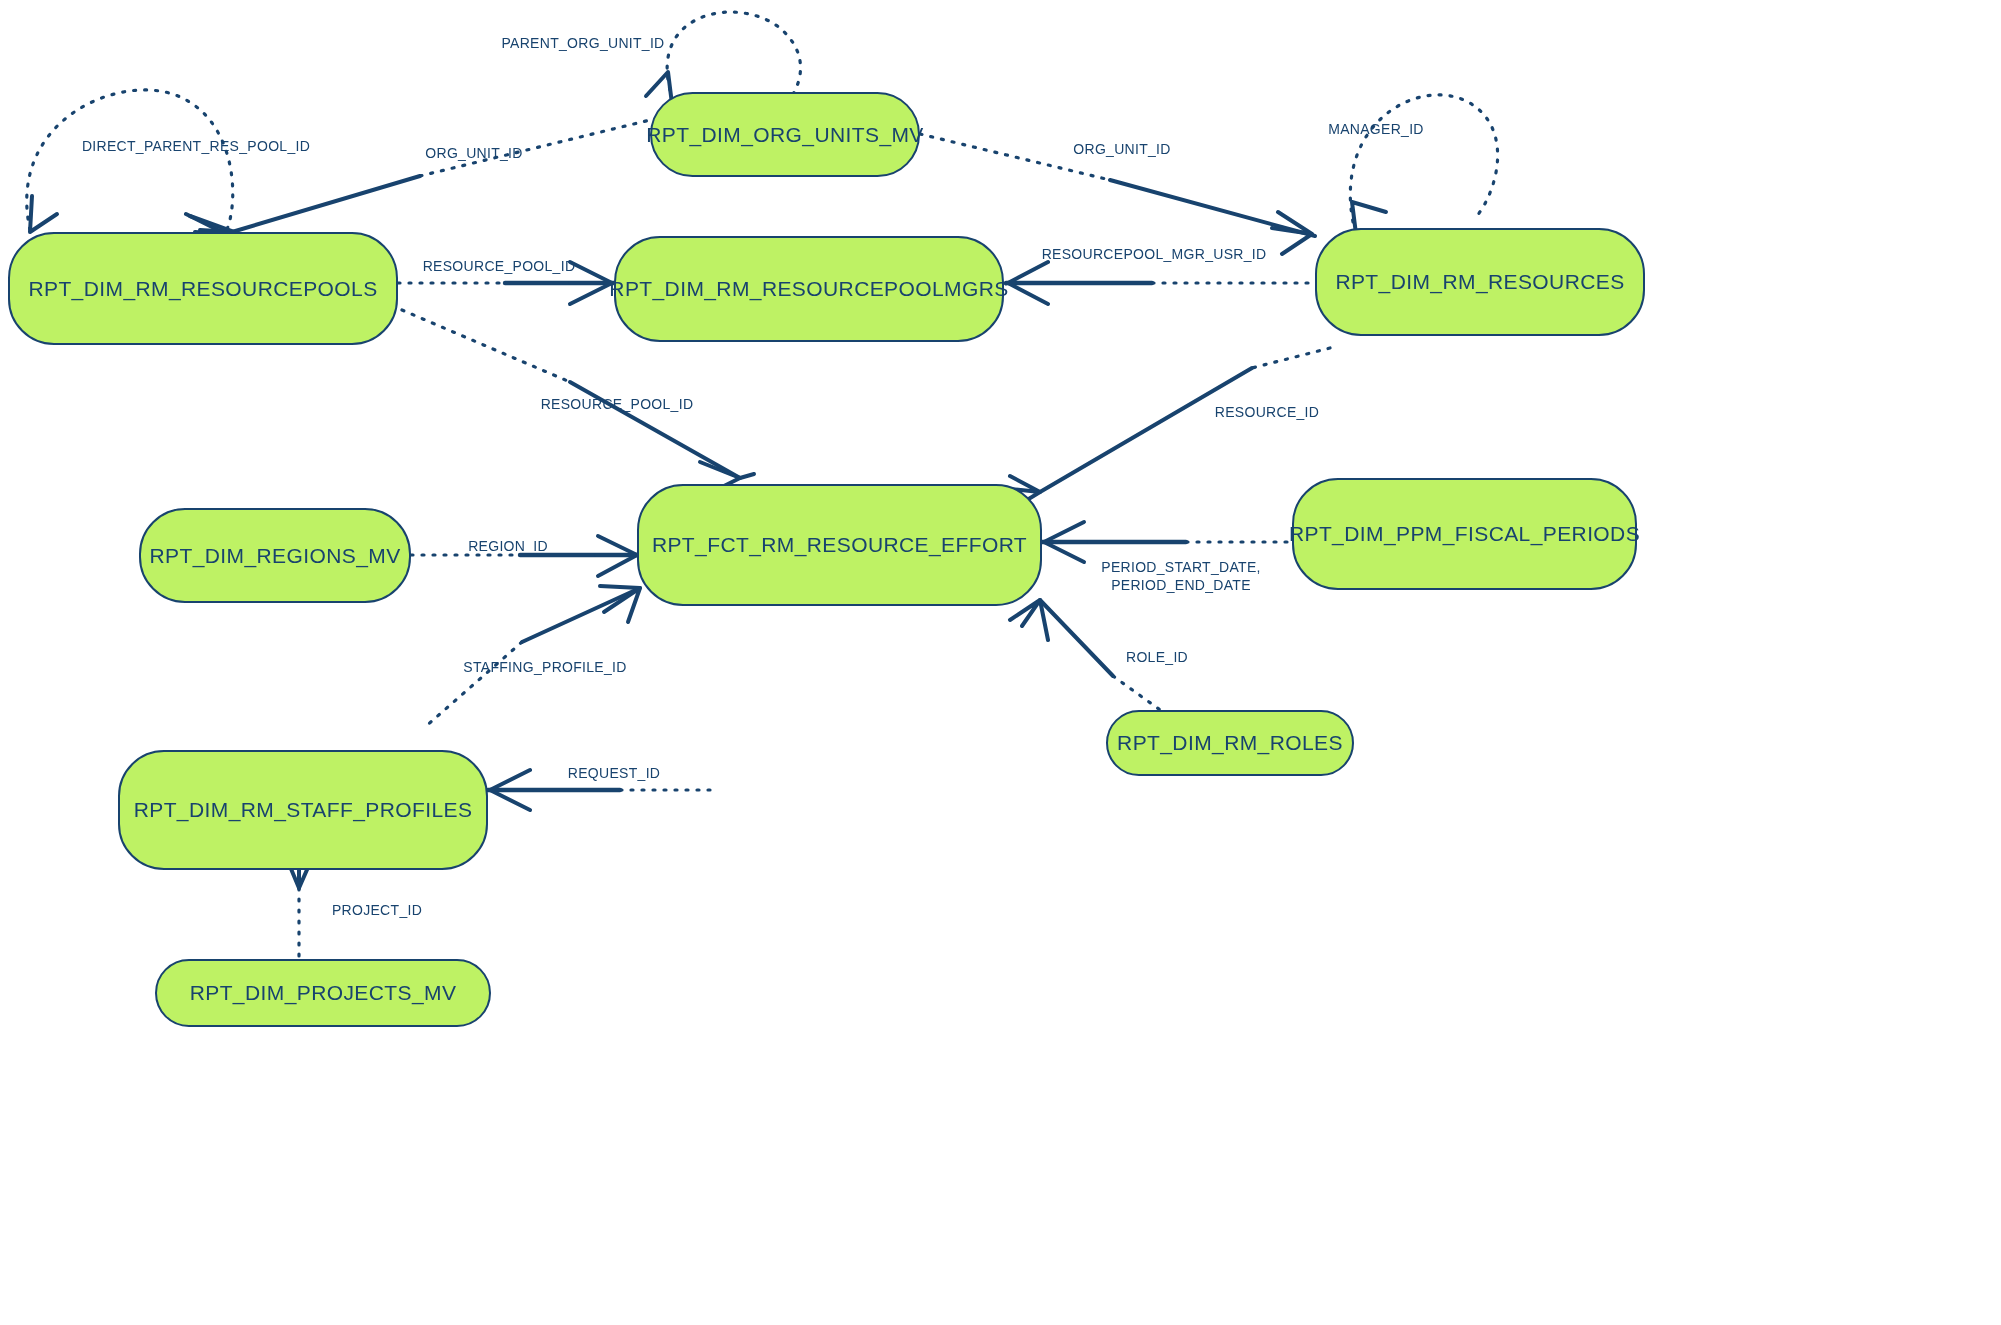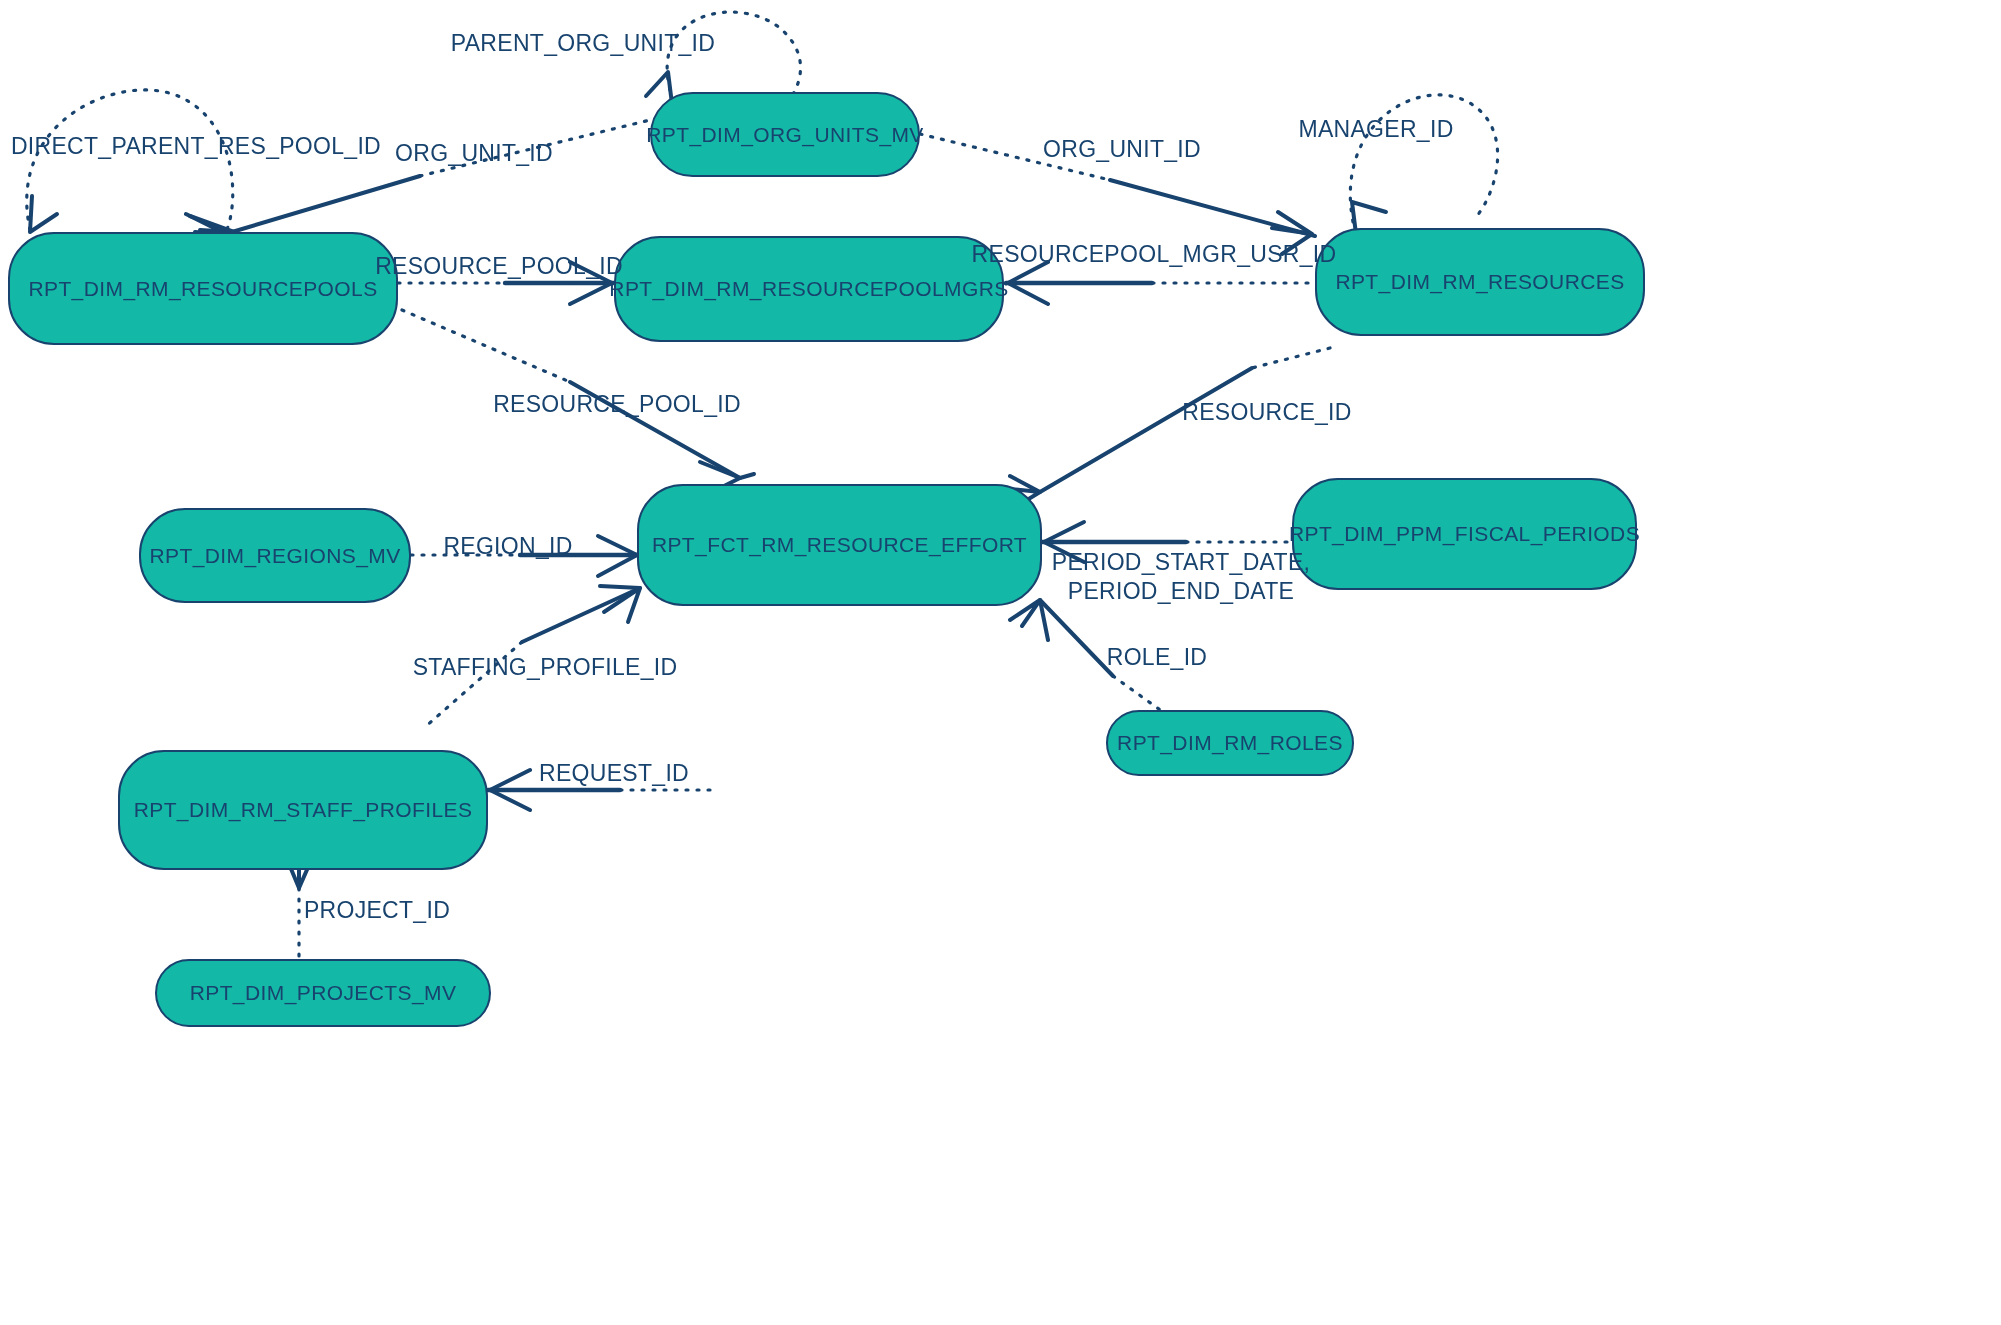--- a/index.html
+++ b/index.html
@@ -20,34 +20,34 @@
     left: 0;
     top: 0;
     width: 2001px;
     height: 1325px;
   }
   .entity {
     position: absolute;
     box-sizing: border-box;
     border: 2.2px solid #18436e;
     border-radius: 46px;
-    background: #14b8a6;
+    background: #bef264;
     display: flex;
     align-items: center;
     justify-content: center;
     color: #18436e;
     font-size: 21px;
     letter-spacing: 0.4px;
     white-space: nowrap;
     z-index: 3;
   }
   .edge-label {
     position: absolute;
     color: #18436e;
-    font-size: 23px;
+    font-size: 14px;
     letter-spacing: 0.3px;
     white-space: pre;
     line-height: 1.28;
     z-index: 4;
     background: transparent;
     text-align: center;
     transform: translate(-50%, -50%);
   }
 </style>
 </head>

